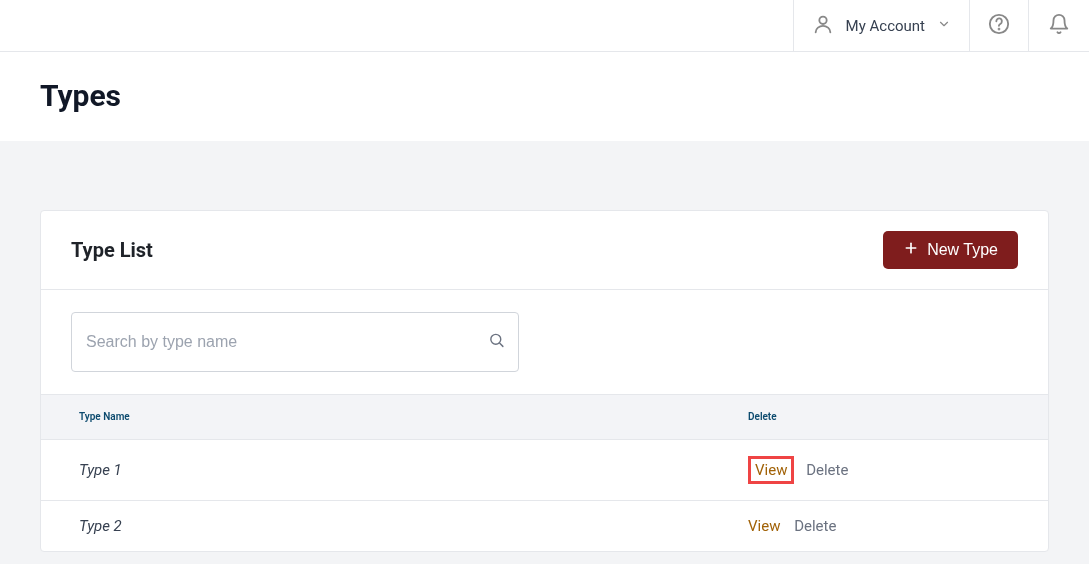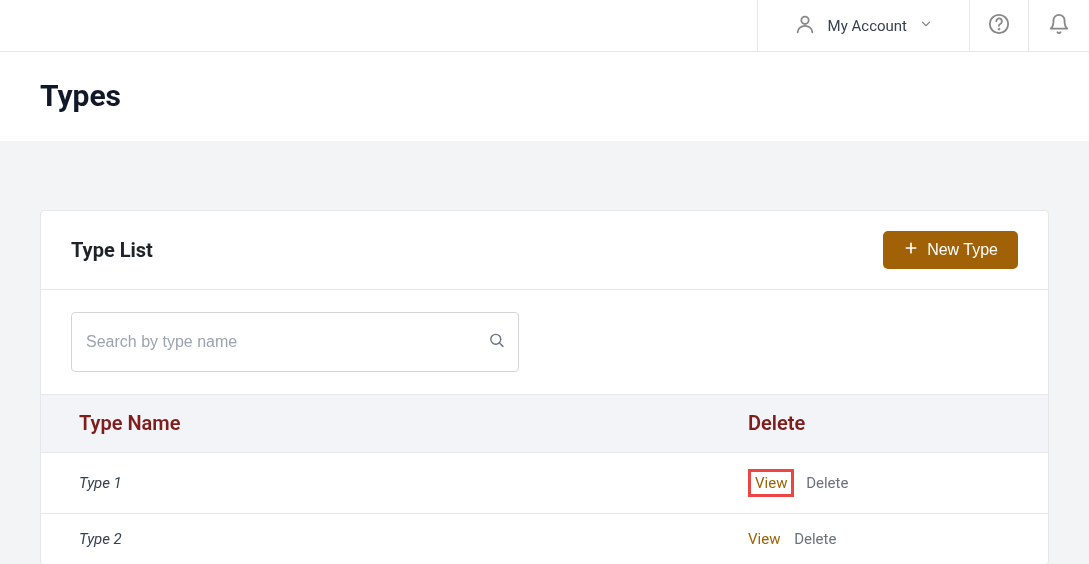--- a/index.html
+++ b/index.html
@@ -18,21 +18,21 @@
       height: 52px;
       display: flex;
       justify-content: flex-end;
       align-items: stretch;
       border-bottom: 1px solid #e5e7eb;
     }
     .account-btn {
       display: flex;
       align-items: center;
       gap: 12px;
-      padding: 0 36px;
+      padding: 0 18px;
       border-left: 1px solid #e5e7eb;
       color: #4b5563;
       cursor: pointer;
     }
     .account-btn .label {
       color: #374151;
       font-size: 15px;
     }
     .icon-btn {
       width: 60px;
@@ -76,21 +76,21 @@
     }
     .card-title {
       font-size: 20px;
       font-weight: 700;
       color: #1f2329;
     }
     .new-btn {
       display: flex;
       align-items: center;
       gap: 8px;
-      background: #a16207;
+      background: #7f1d1d;
       color: #fff;
       border: none;
       border-radius: 5px;
       font-size: 16px;
       font-weight: 500;
       padding: 9px 20px;
       cursor: pointer;
     }
     .new-btn svg {
       width: 16px;
@@ -126,23 +126,23 @@
     }
     table {
       width: 100%;
       border-collapse: collapse;
     }
     thead {
       background: #f3f4f7;
     }
     th {
       text-align: left;
-      font-size: 20px;
+      font-size: 10px;
       font-weight: 600;
-      color: #7f1d1d;
+      color: #0c4a6e;
       padding: 16px 30px 17px 30px;
       border-top: 1px solid #e5e7eb;
       border-bottom: 1px solid #e5e7eb;
     }
     th:first-child {
       padding-left: 38px;
     }
     th.col-action { width: 330px; }
     td {
       font-size: 15px;

